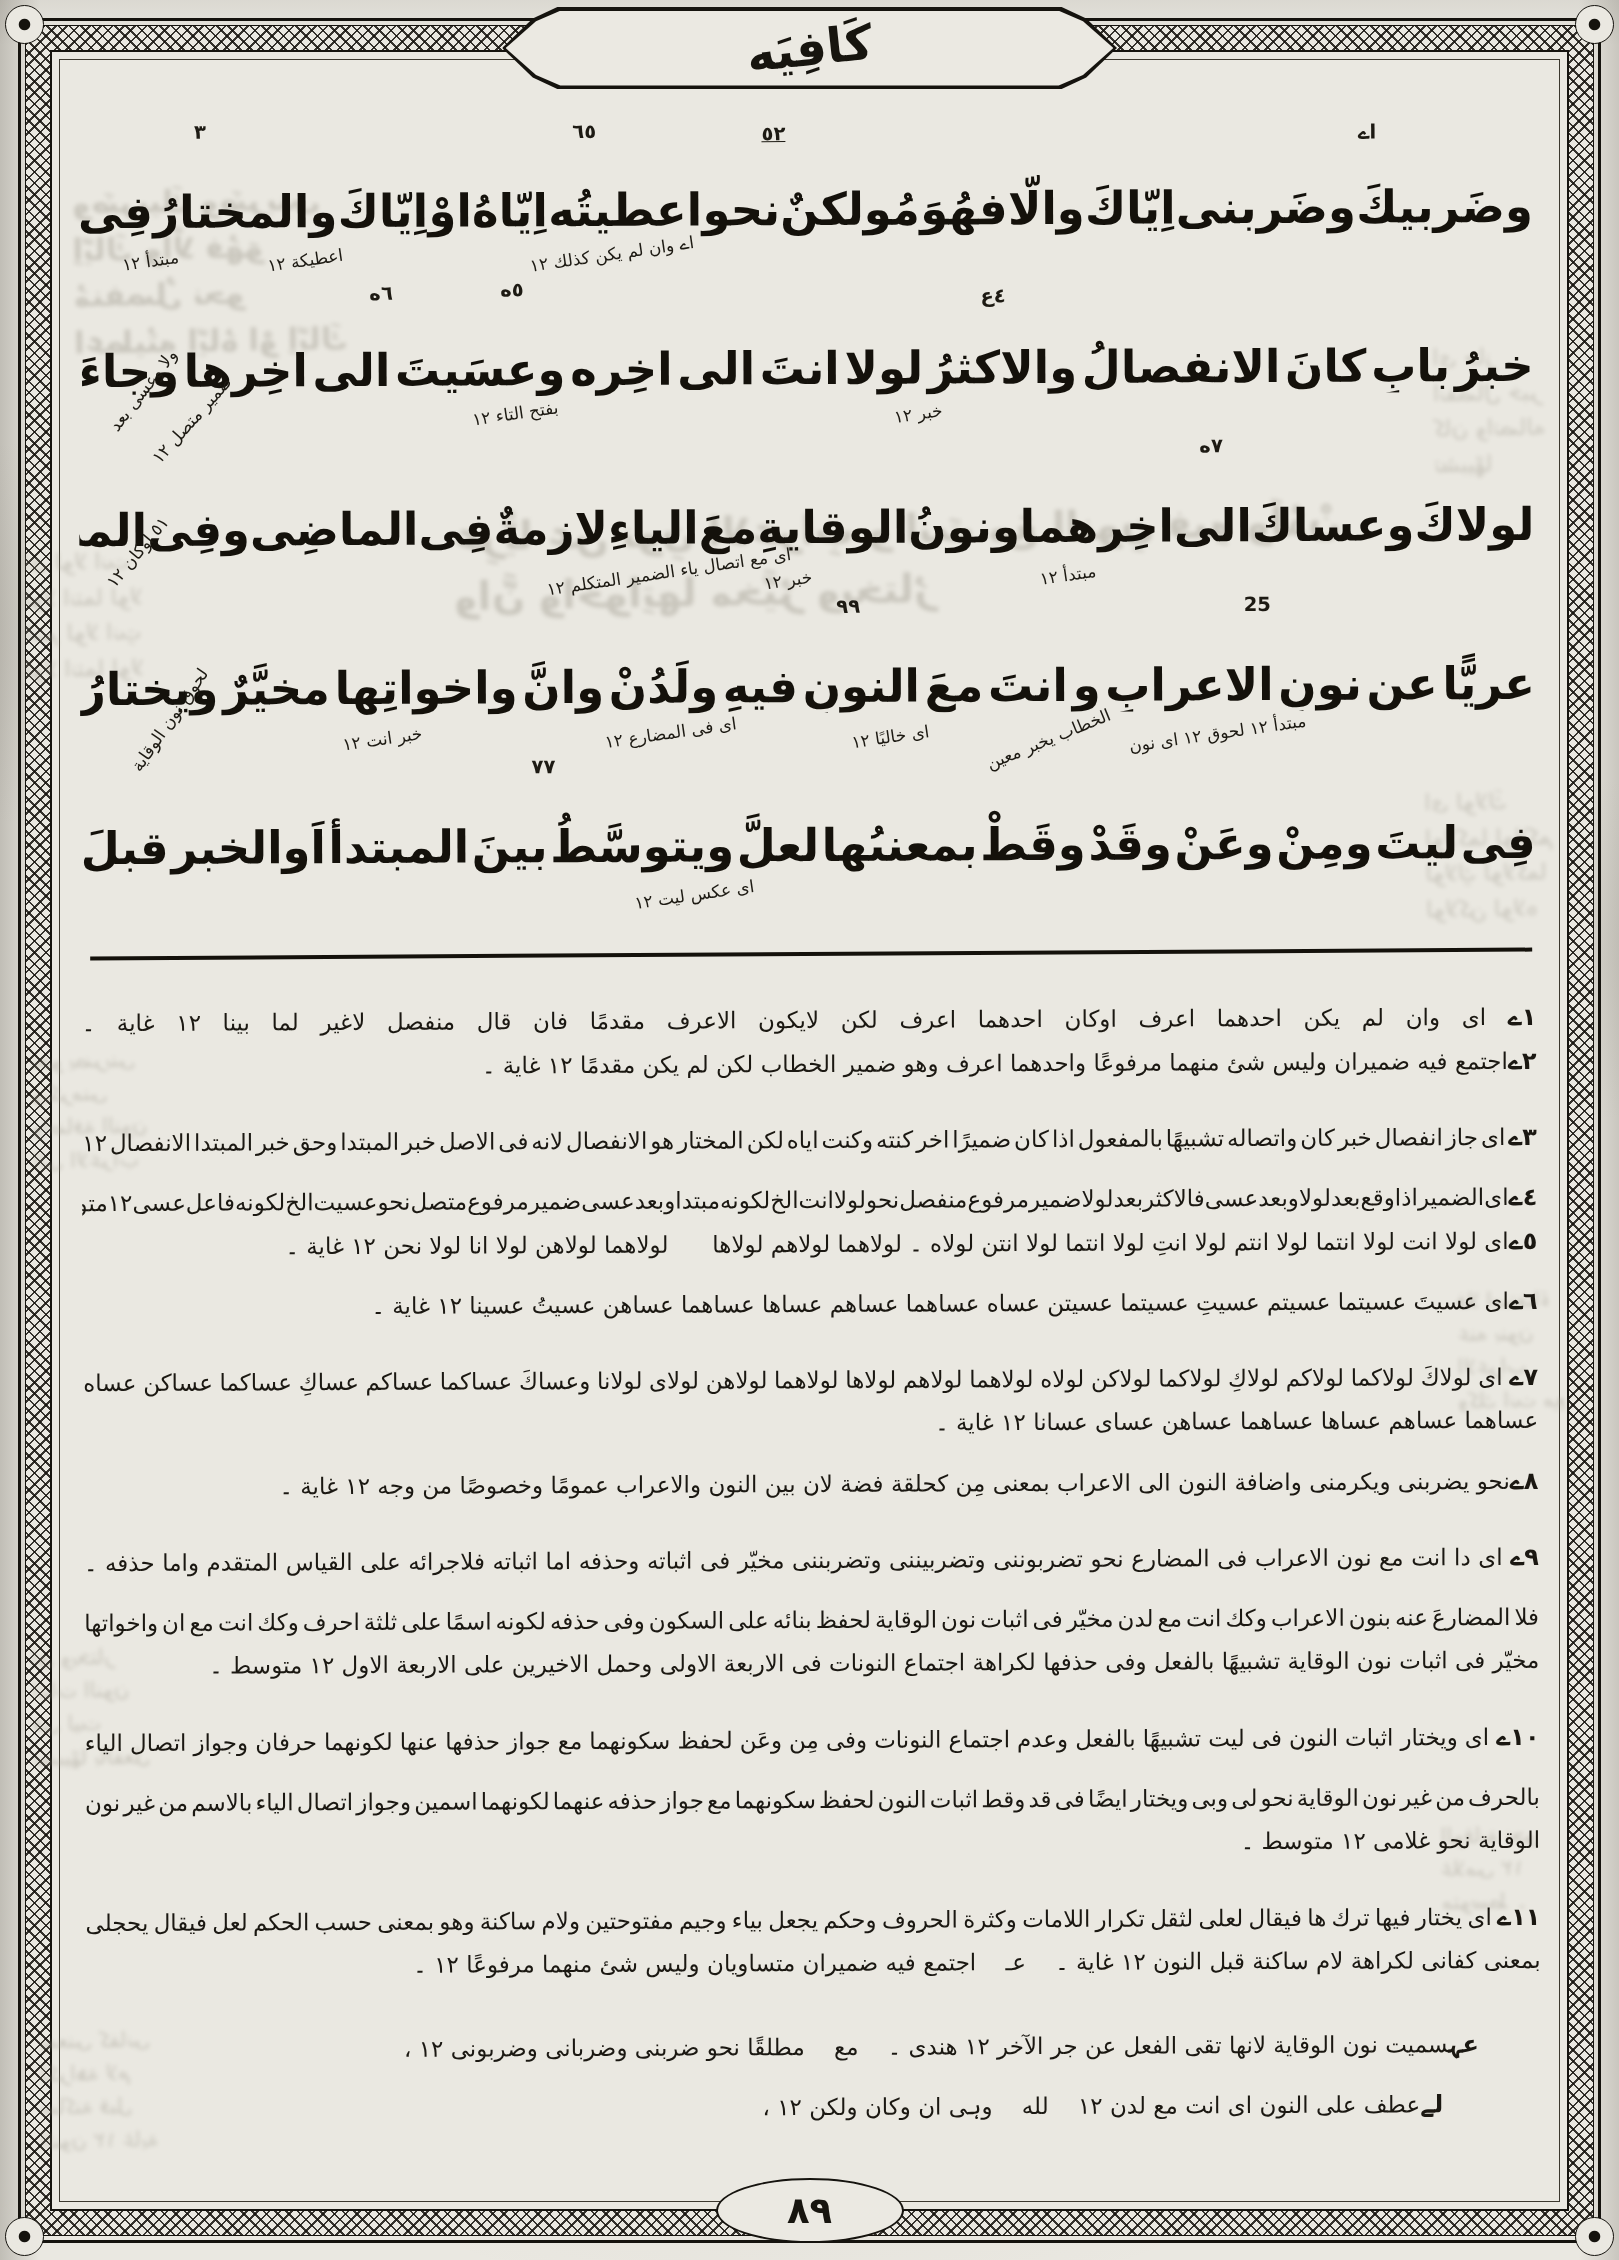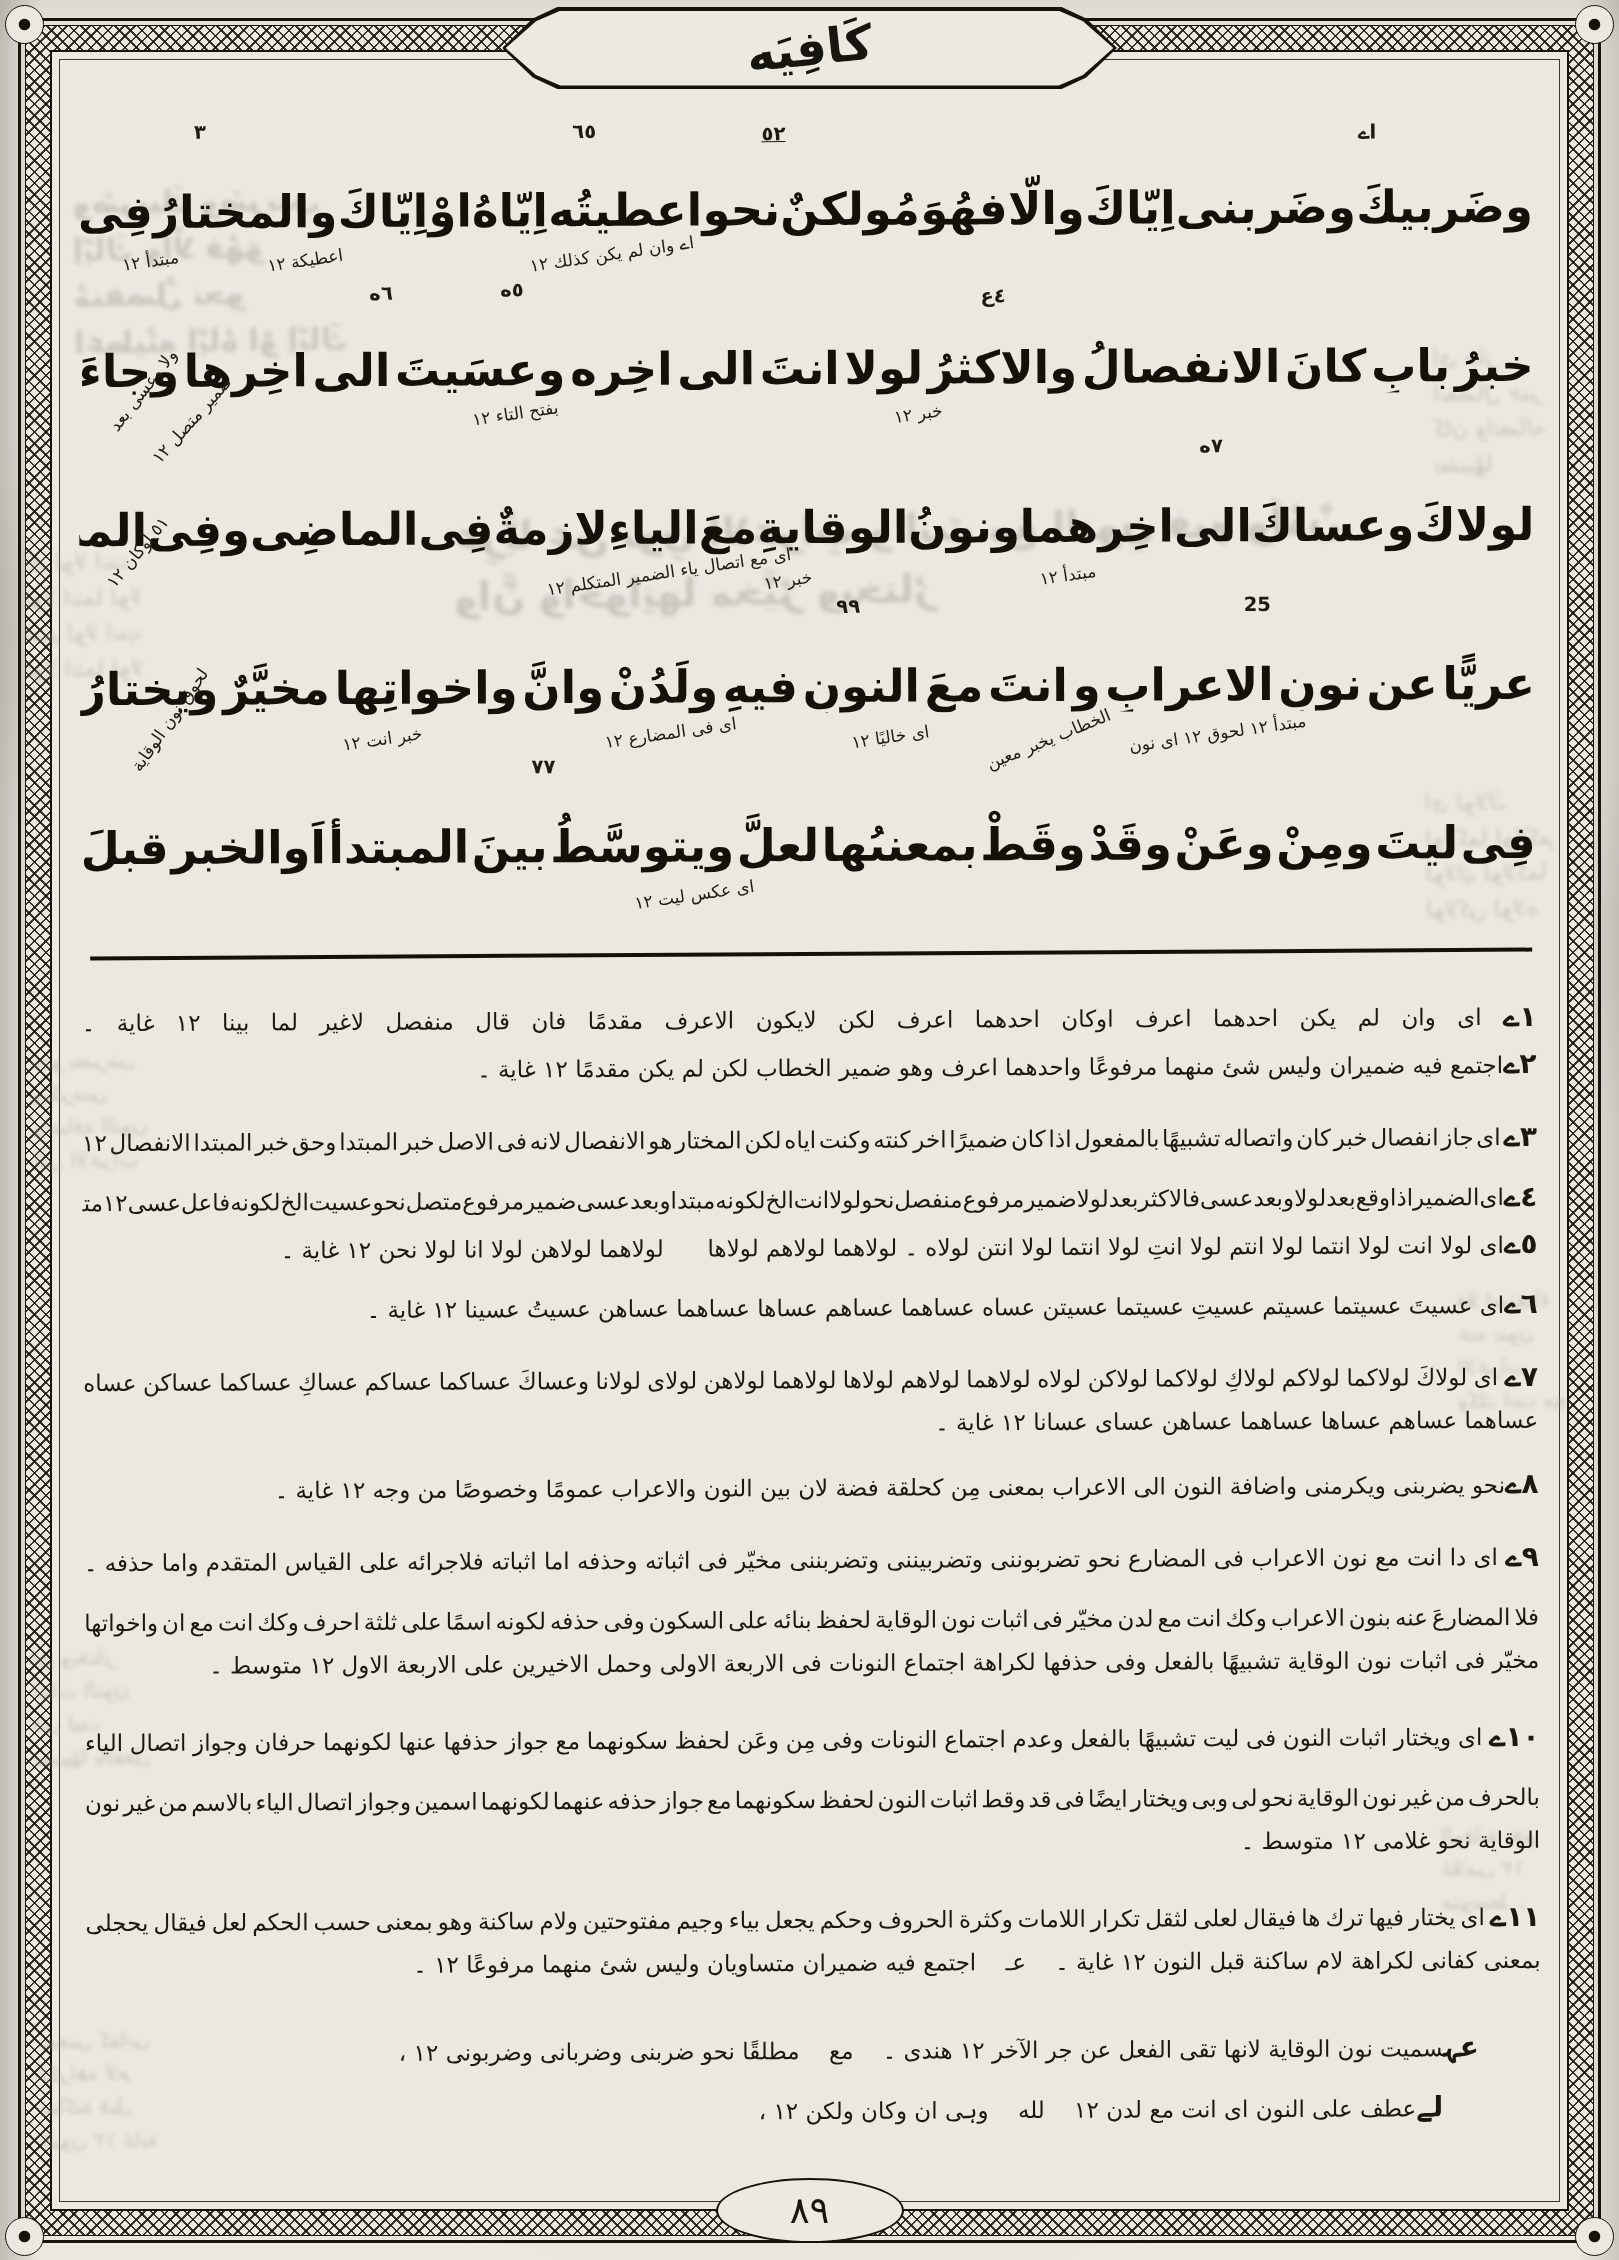--- a/index.html
+++ b/index.html
@@ -53,28 +53,28 @@
   }
   .matn-text span{white-space:nowrap;}
   .ann{position:absolute;font-size:17px;color:#1d1a13;transform:rotate(-8deg);white-space:nowrap;z-index:4;}
   .ann.sup{font-size:19.6px;font-weight:700;transform:none;}
   .divider{border-top:4.5px solid #14110b;margin:39px 3.6px 0 9px;transform:rotate(-.1deg);}
   .commentary{margin-top:34px;}
   .c-line{direction:rtl;height:60px;font-size:23px;color:#1b1812;display:block;text-align:right;overflow:hidden;}
   .c-line span{white-space:pre-wrap;}
   .c-line.just{display:flex;justify-content:space-between;align-items:center;}
   .c-line.just span{white-space:nowrap;}
-  .c-m{font-size:28px;font-weight:700;}
+  .c-m{font-size:24px;font-weight:700;}
   
   .pagenum{
     position:absolute;bottom:18px;left:50%;transform:translateX(-50%);
     width:184px;height:61px;border:2.7px solid #15130e;border-radius:50%;
     background:#ebe9e2;display:flex;align-items:center;justify-content:center;z-index:5;
   }
-  .pagenum span{font-size:37px;font-weight:400;}
+  .pagenum span{font-size:37px;font-weight:700;}
   
   .ghost{
     position:absolute;direction:rtl;color:#a29e92;opacity:.45;filter:blur(2px);
     transform:scaleX(-1) rotate(1deg);line-height:1.55;z-index:2;pointer-events:none;overflow:hidden;
   }
 </style>
 </head>
 <body>
 
 <div class="page">

